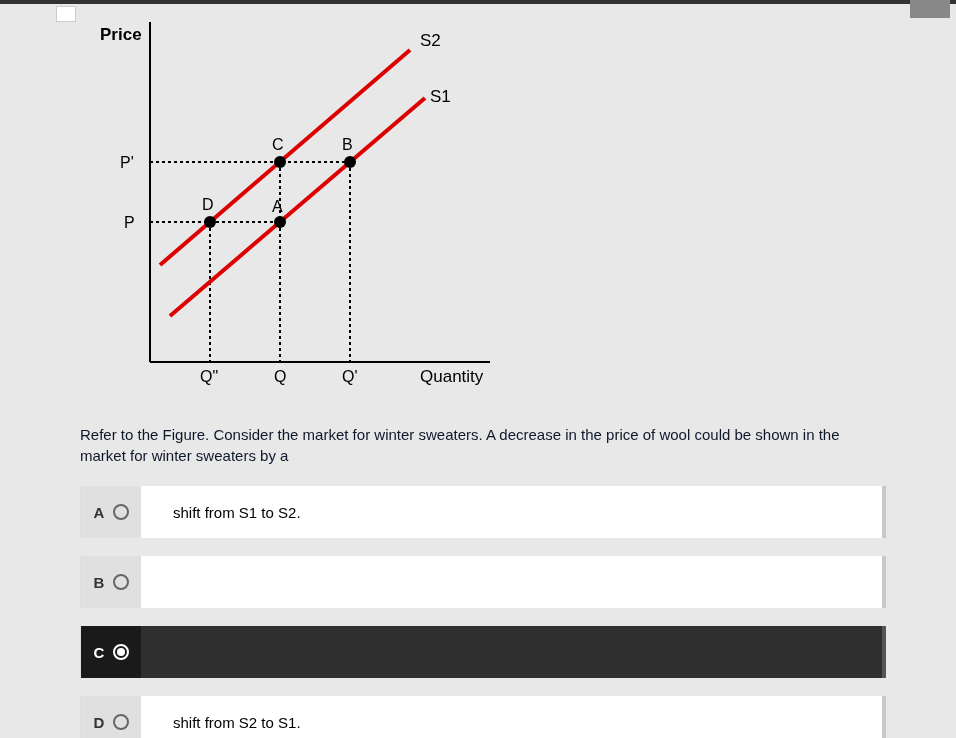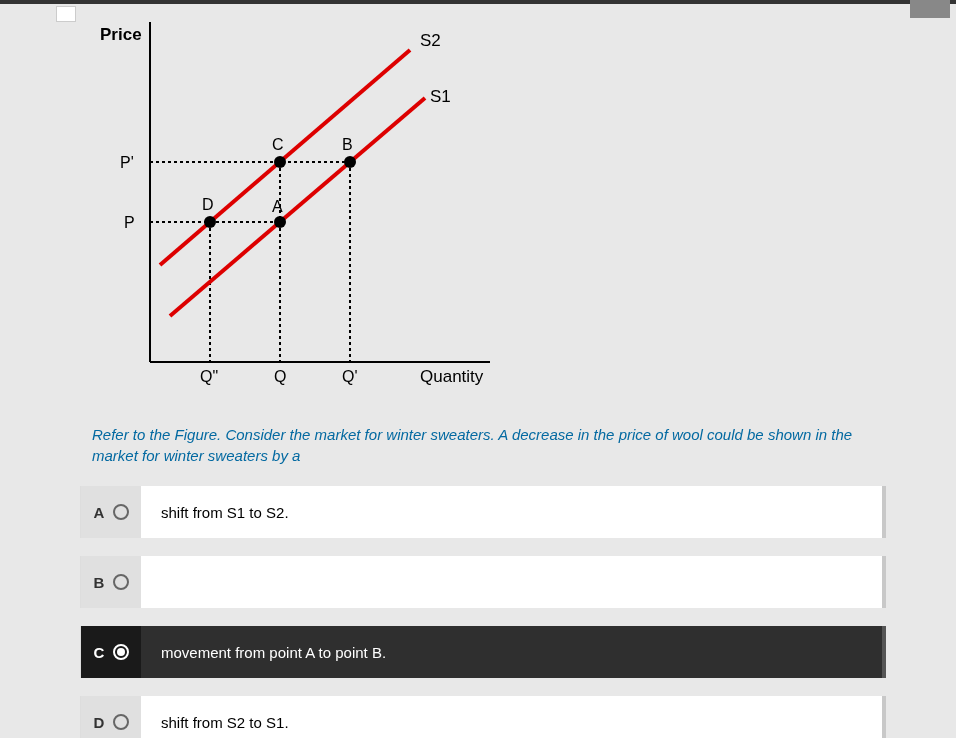--- a/index.html
+++ b/index.html
@@ -35,24 +35,23 @@
   }
   .content {
     padding: 18px 70px 0 80px;
   }
   .chart-wrap {
     margin-left: 10px;
     margin-bottom: 18px;
   }
   .question-text {
     font-size: 15px;
-    color: #0369a1;
+    color: #0f172a;
     line-height: 1.4;
-    margin: 0 0 20px 12px;
-    font-style: italic;
+    margin: 0 0 20px 0;
   }
   .option {
     display: flex;
     align-items: center;
     background: #fff;
     margin-bottom: 18px;
     height: 52px;
     border-left: 1px solid #ddd;
     border-right: 4px solid #c8c8c8;
   }
@@ -85,20 +84,21 @@
   .radio-selected {
     width: 16px; height: 16px; border: 2px solid #fff; border-radius: 50%;
     display: inline-flex; align-items: center; justify-content: center;
   }
   .radio-selected::after {
     content: ""; width: 8px; height: 8px; background: #fff; border-radius: 50%;
   }
   .opt-text {
     padding-left: 20px;
     font-size: 15px;
+    margin-left: 12px;
   }
 </style>
 </head>
 <body>
 
 <div class="top-strip"></div>
 <div class="tab-indicator"></div>
 <div class="grey-box"></div>
 
 <div class="content">
@@ -167,21 +167,20 @@
       <span class="letter">B</span>
       <span class="radio-empty"></span>
     </div>
   </div>
 
   <div class="option selected">
     <div class="opt-letter-box">
       <span class="letter">C</span>
       <span class="radio-selected"></span>
     </div>
-    <div class="opt-text">movement from point A to point B.</div>
   </div>
 
   <div class="option">
     <div class="opt-letter-box">
       <span class="letter">D</span>
       <span class="radio-empty"></span>
     </div>
     <div class="opt-text">shift from S2 to S1.</div>
   </div>
 

